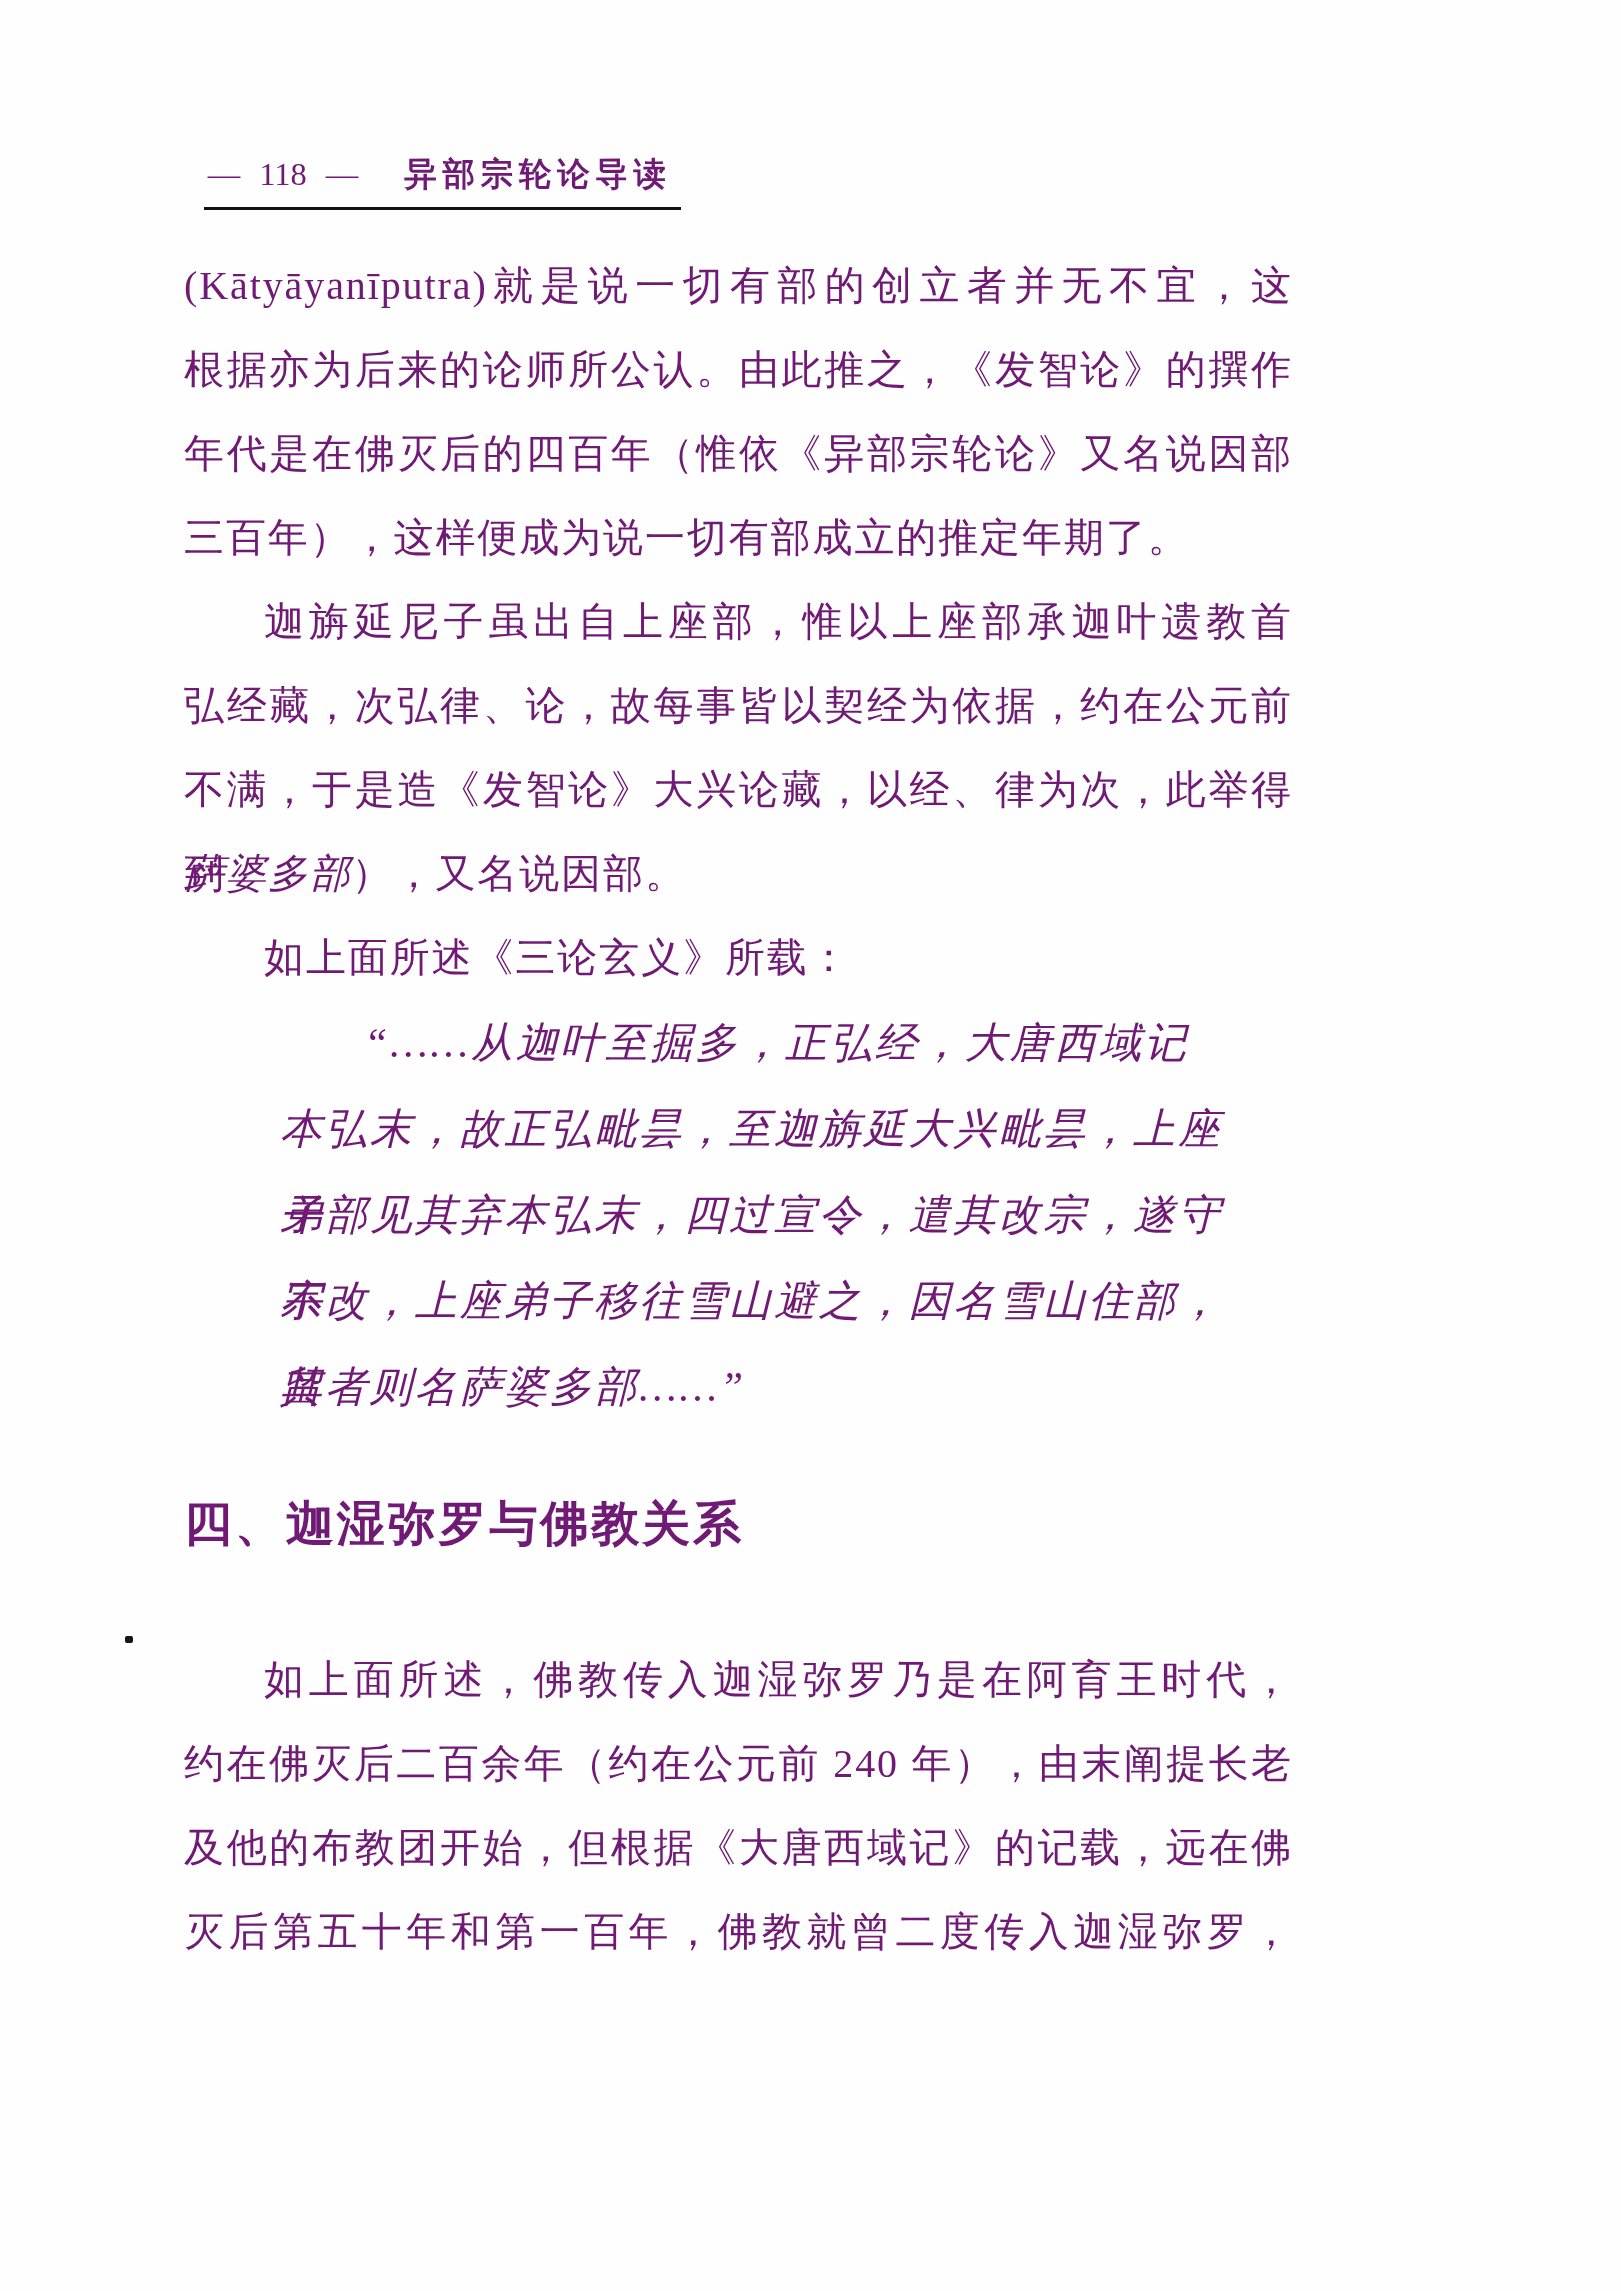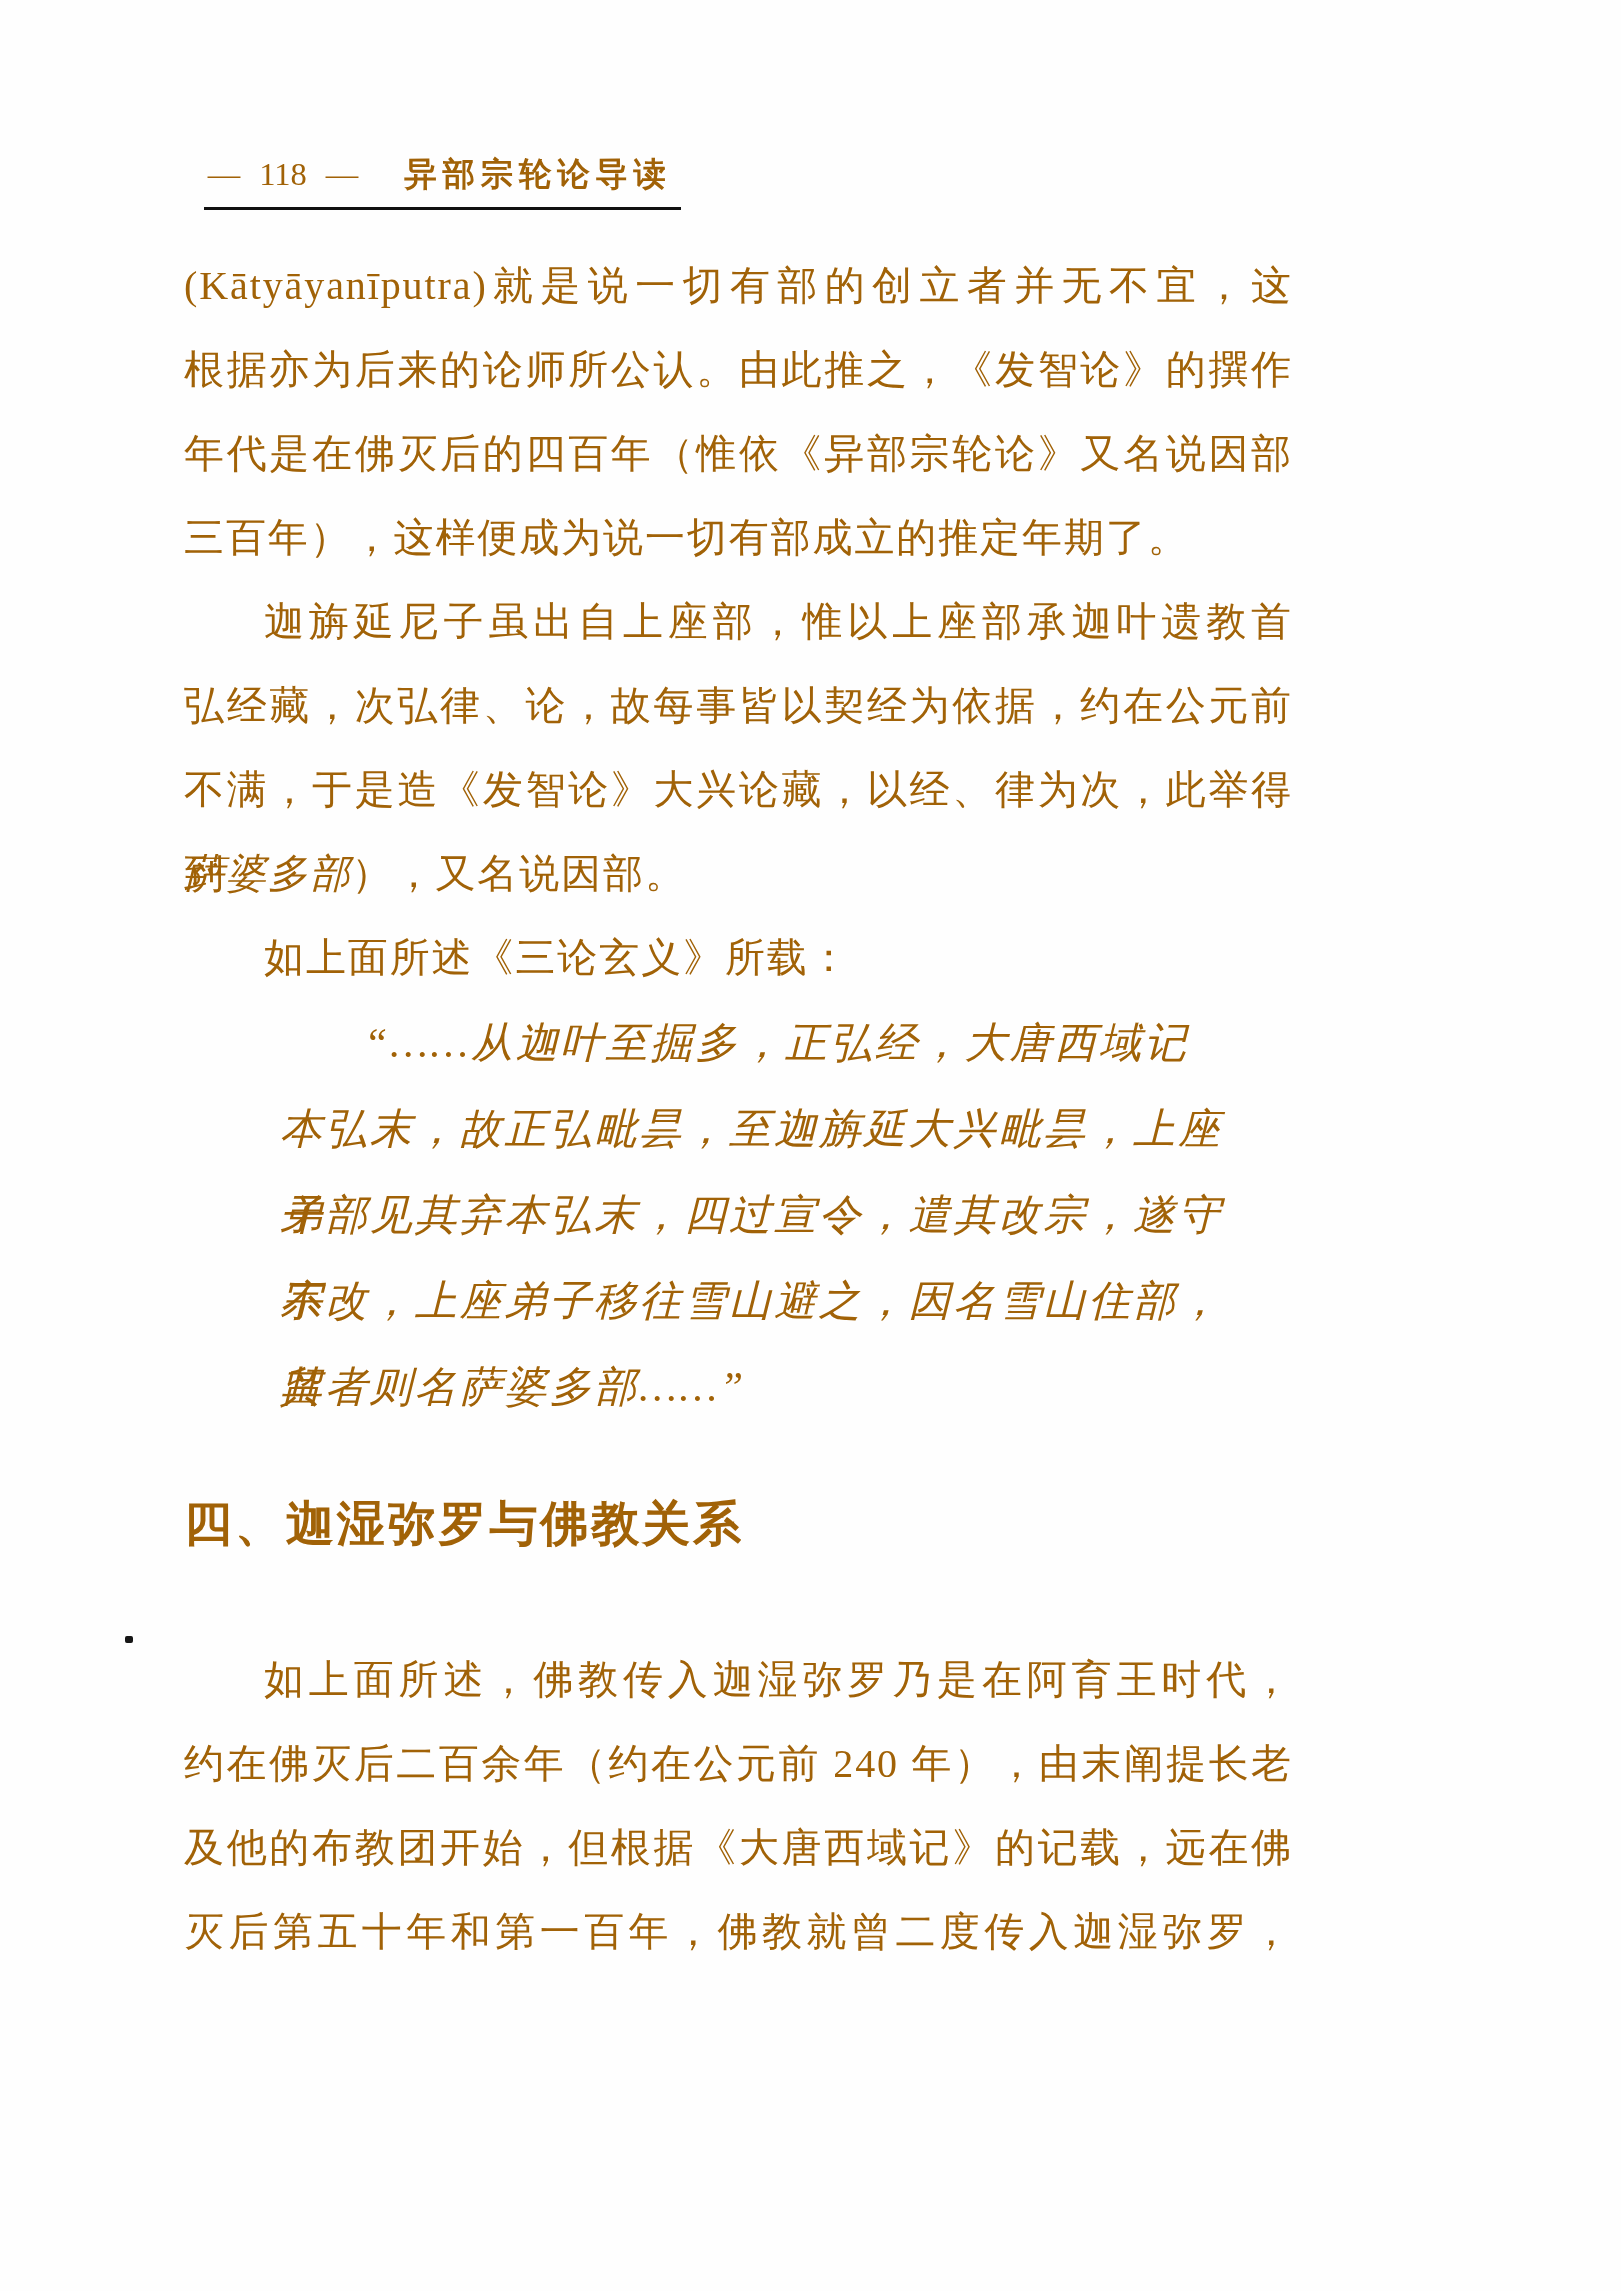--- a/index.html
+++ b/index.html
@@ -1,20 +1,20 @@
 <!DOCTYPE html>
 <html lang="zh"><head>
 <meta charset="utf-8">
 <style>
   html,body{margin:0;padding:0;background:#e8e8e8;}
   .page{
     position:relative;
     width:1621px;height:2291px;
     background:#fefefe;
-    color:#a16207;
+    color:#701a75;
     font-family:"Liberation Serif","DejaVu Serif",serif;
     overflow:hidden;
   }
   
   .running-head{
     position:absolute;
     top:153px;left:204px;
     font-size:32.5px;
     line-height:42px;
     padding:0 9.6px 11.5px 3.8px;

